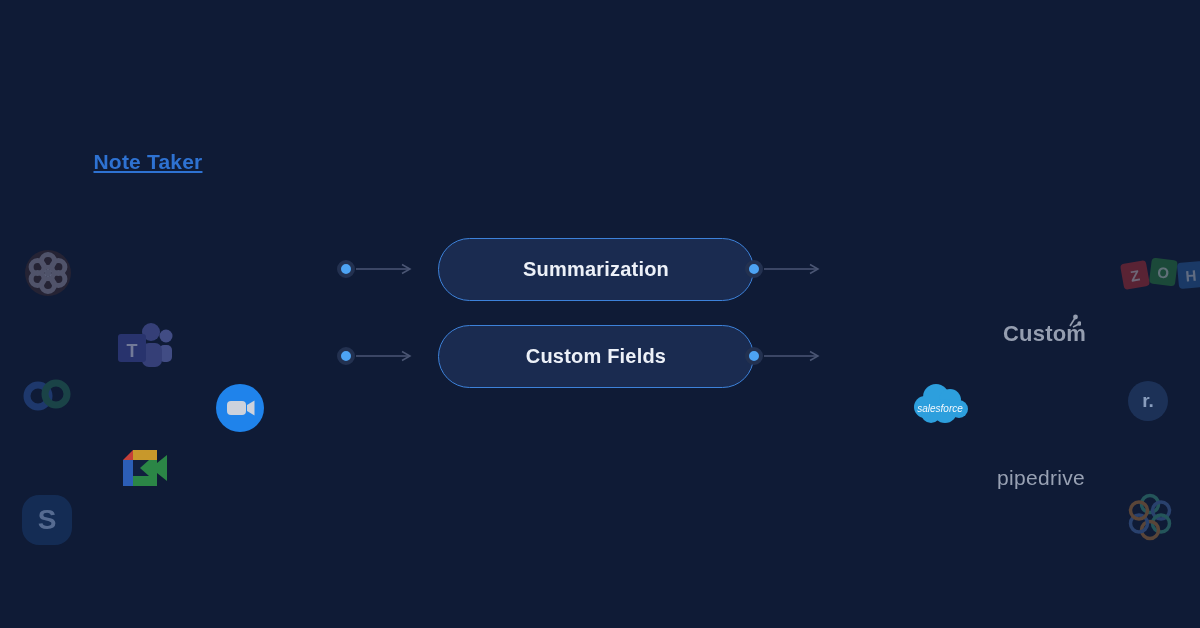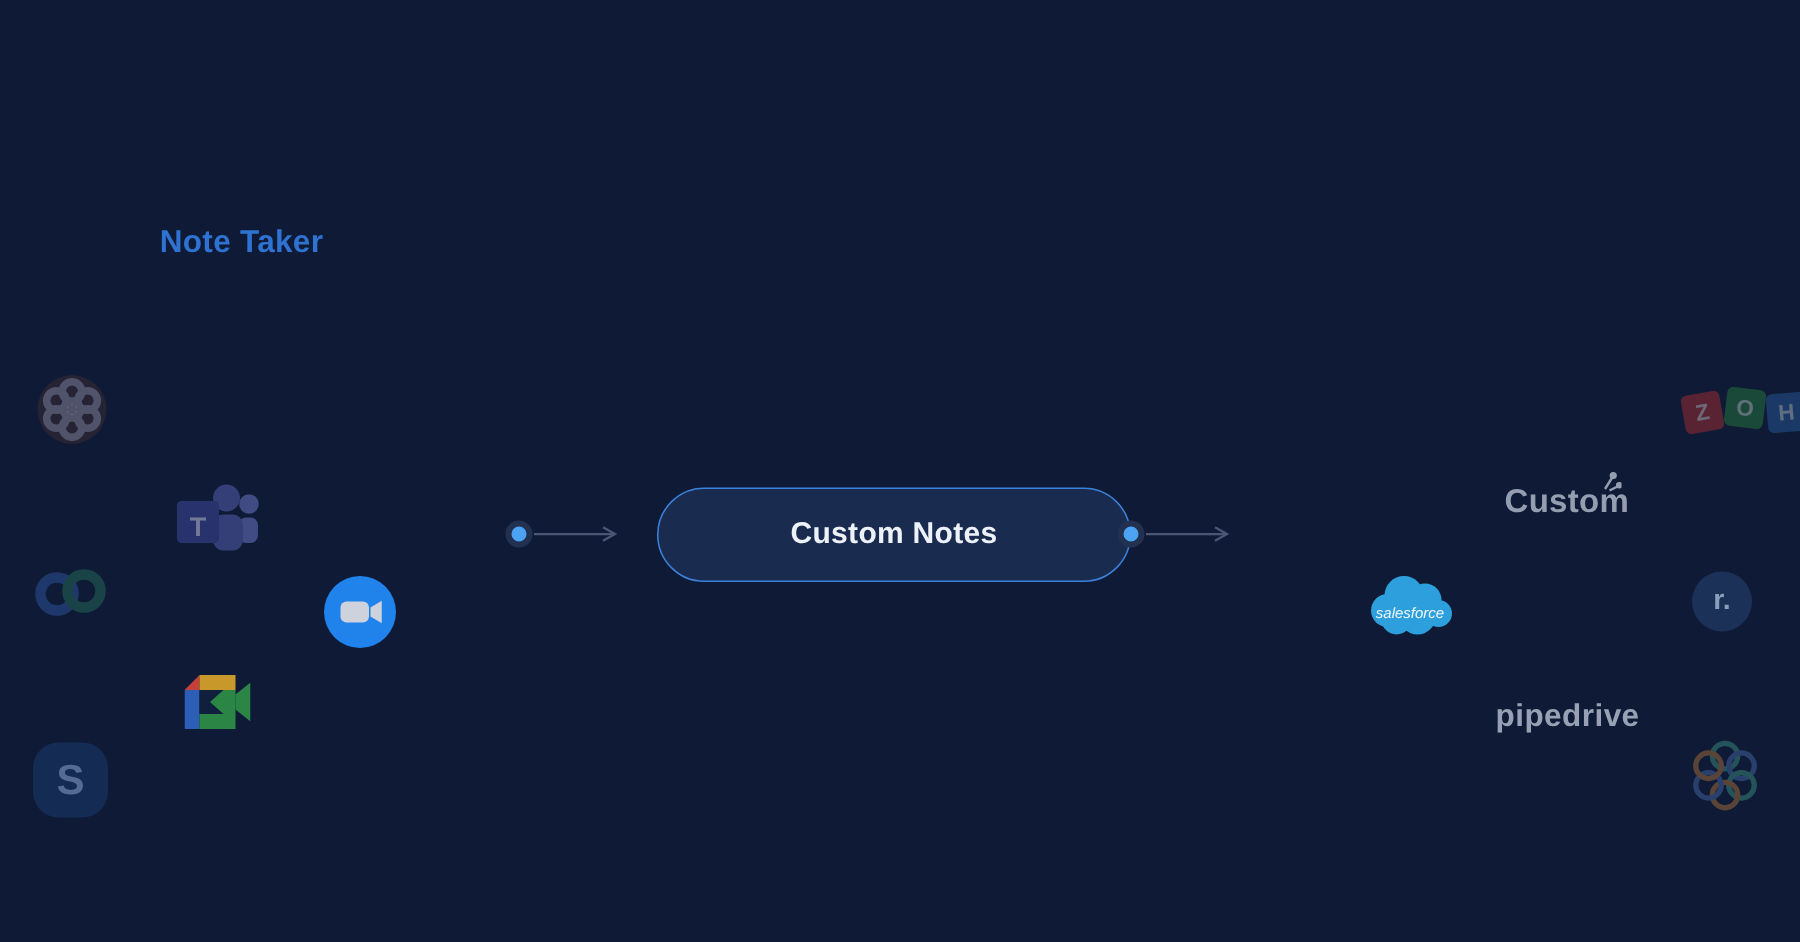--- a/index.html
+++ b/index.html
@@ -9,21 +9,21 @@
     font-family:"Liberation Sans", sans-serif;
   }
   .page-title{
     position:absolute;top:40px;left:0;width:100%;text-align:center;
     font-size:40px;font-weight:700;color:#fafbfd;letter-spacing:.5px;
   }
   .col-heading{
     position:absolute;top:150px;text-align:center;
     font-size:21px;font-weight:600;color:#2e72d2;letter-spacing:.2px;
   }
-  .col-heading.note{left:61px;width:200px;}
+  .col-heading.note{left:48px;width:200px;text-decoration:underline;}
   .col-heading.engine{left:451px;width:300px;}
   .col-heading.crm{left:947px;width:200px;}
 
   
   .flow-row{
     position:absolute;left:337px;height:64px;display:flex;align-items:center;
   }
   .dot{
     width:10px;height:10px;border-radius:50%;
     background:#4da3f3;border:4px solid #233150;flex:0 0 auto;
@@ -55,21 +55,21 @@
     display:flex;align-items:center;justify-content:center;
     font-size:15px;font-weight:700;color:rgba(255,255,255,.78);
   }
   .zoho .t0{background:#c02f33;transform:rotate(-10deg);}
   .zoho .t1{background:#2d8a3e;transform:rotate(7deg) translateY(-3px);}
   .zoho .t2{background:#2a63a8;transform:rotate(-5deg);}
   .hubspot{
     position:relative;font-size:22px;font-weight:700;color:#959eb0;letter-spacing:.2px;
   }
   .hubspot svg{position:absolute;left:62px;top:-7px;}
-  .pipedrive{font-size:21px;font-weight:700;color:#98a1b3;letter-spacing:.3px;}
+  .pipedrive{font-size:21px;font-weight:400;color:#98a1b3;letter-spacing:.3px;}
   .rdot{
     width:40px;height:40px;border-radius:50%;
     background:rgba(55,95,160,.32);
     display:flex;align-items:center;justify-content:center;
     font-size:19px;font-weight:700;color:rgba(165,185,215,.8);
   }
 </style>
 </head>
 <body>
 
@@ -124,29 +124,44 @@
       <rect x="10" y="10" width="16" height="16" fill="#12203f"></rect>
       <polygon points="26,10 34,10 34,26 26,26 17,18" fill="#2e9048"></polygon>
       <polygon points="34,13 44,5 44,31 34,23" fill="#2e9048"></polygon>
     </g>
   </svg>
 
   <div class="abs skype-badge" style="left:22px;top:495px;">
     <span>S</span>
   </div>
 
+  <div class="flow-row" style="top:237px;">
+    <span class="dot"></span>
+    <svg class="arrow gap" width="62" height="12" viewBox="0 0 62 12">
+      <path d="M1 6 H54"></path>
+        <path d="M47 1.5 L55 6 L47 10.5"></path>
+    </svg>
+    <div class="pill">
+      <span>Summarization</span>
+    </div>
+    <span class="dot dot-on-pill"></span>
+    <svg class="arrow" width="62" height="12" viewBox="0 0 62 12">
+      <path d="M1 6 H54"></path>
+        <path d="M47 1.5 L55 6 L47 10.5"></path>
+    </svg>
+  </div>
 
   <div class="flow-row" style="top:324px;">
     <span class="dot"></span>
     <svg class="arrow gap" width="62" height="12" viewBox="0 0 62 12">
       <path d="M1 6 H54"></path>
         <path d="M47 1.5 L55 6 L47 10.5"></path>
     </svg>
     <div class="pill">
-      <span>Custom Notes</span>
+      <span>Custom Fields</span>
     </div>
     <span class="dot dot-on-pill"></span>
     <svg class="arrow" width="62" height="12" viewBox="0 0 62 12">
       <path d="M1 6 H54"></path>
         <path d="M47 1.5 L55 6 L47 10.5"></path>
     </svg>
   </div>
 
 
 

